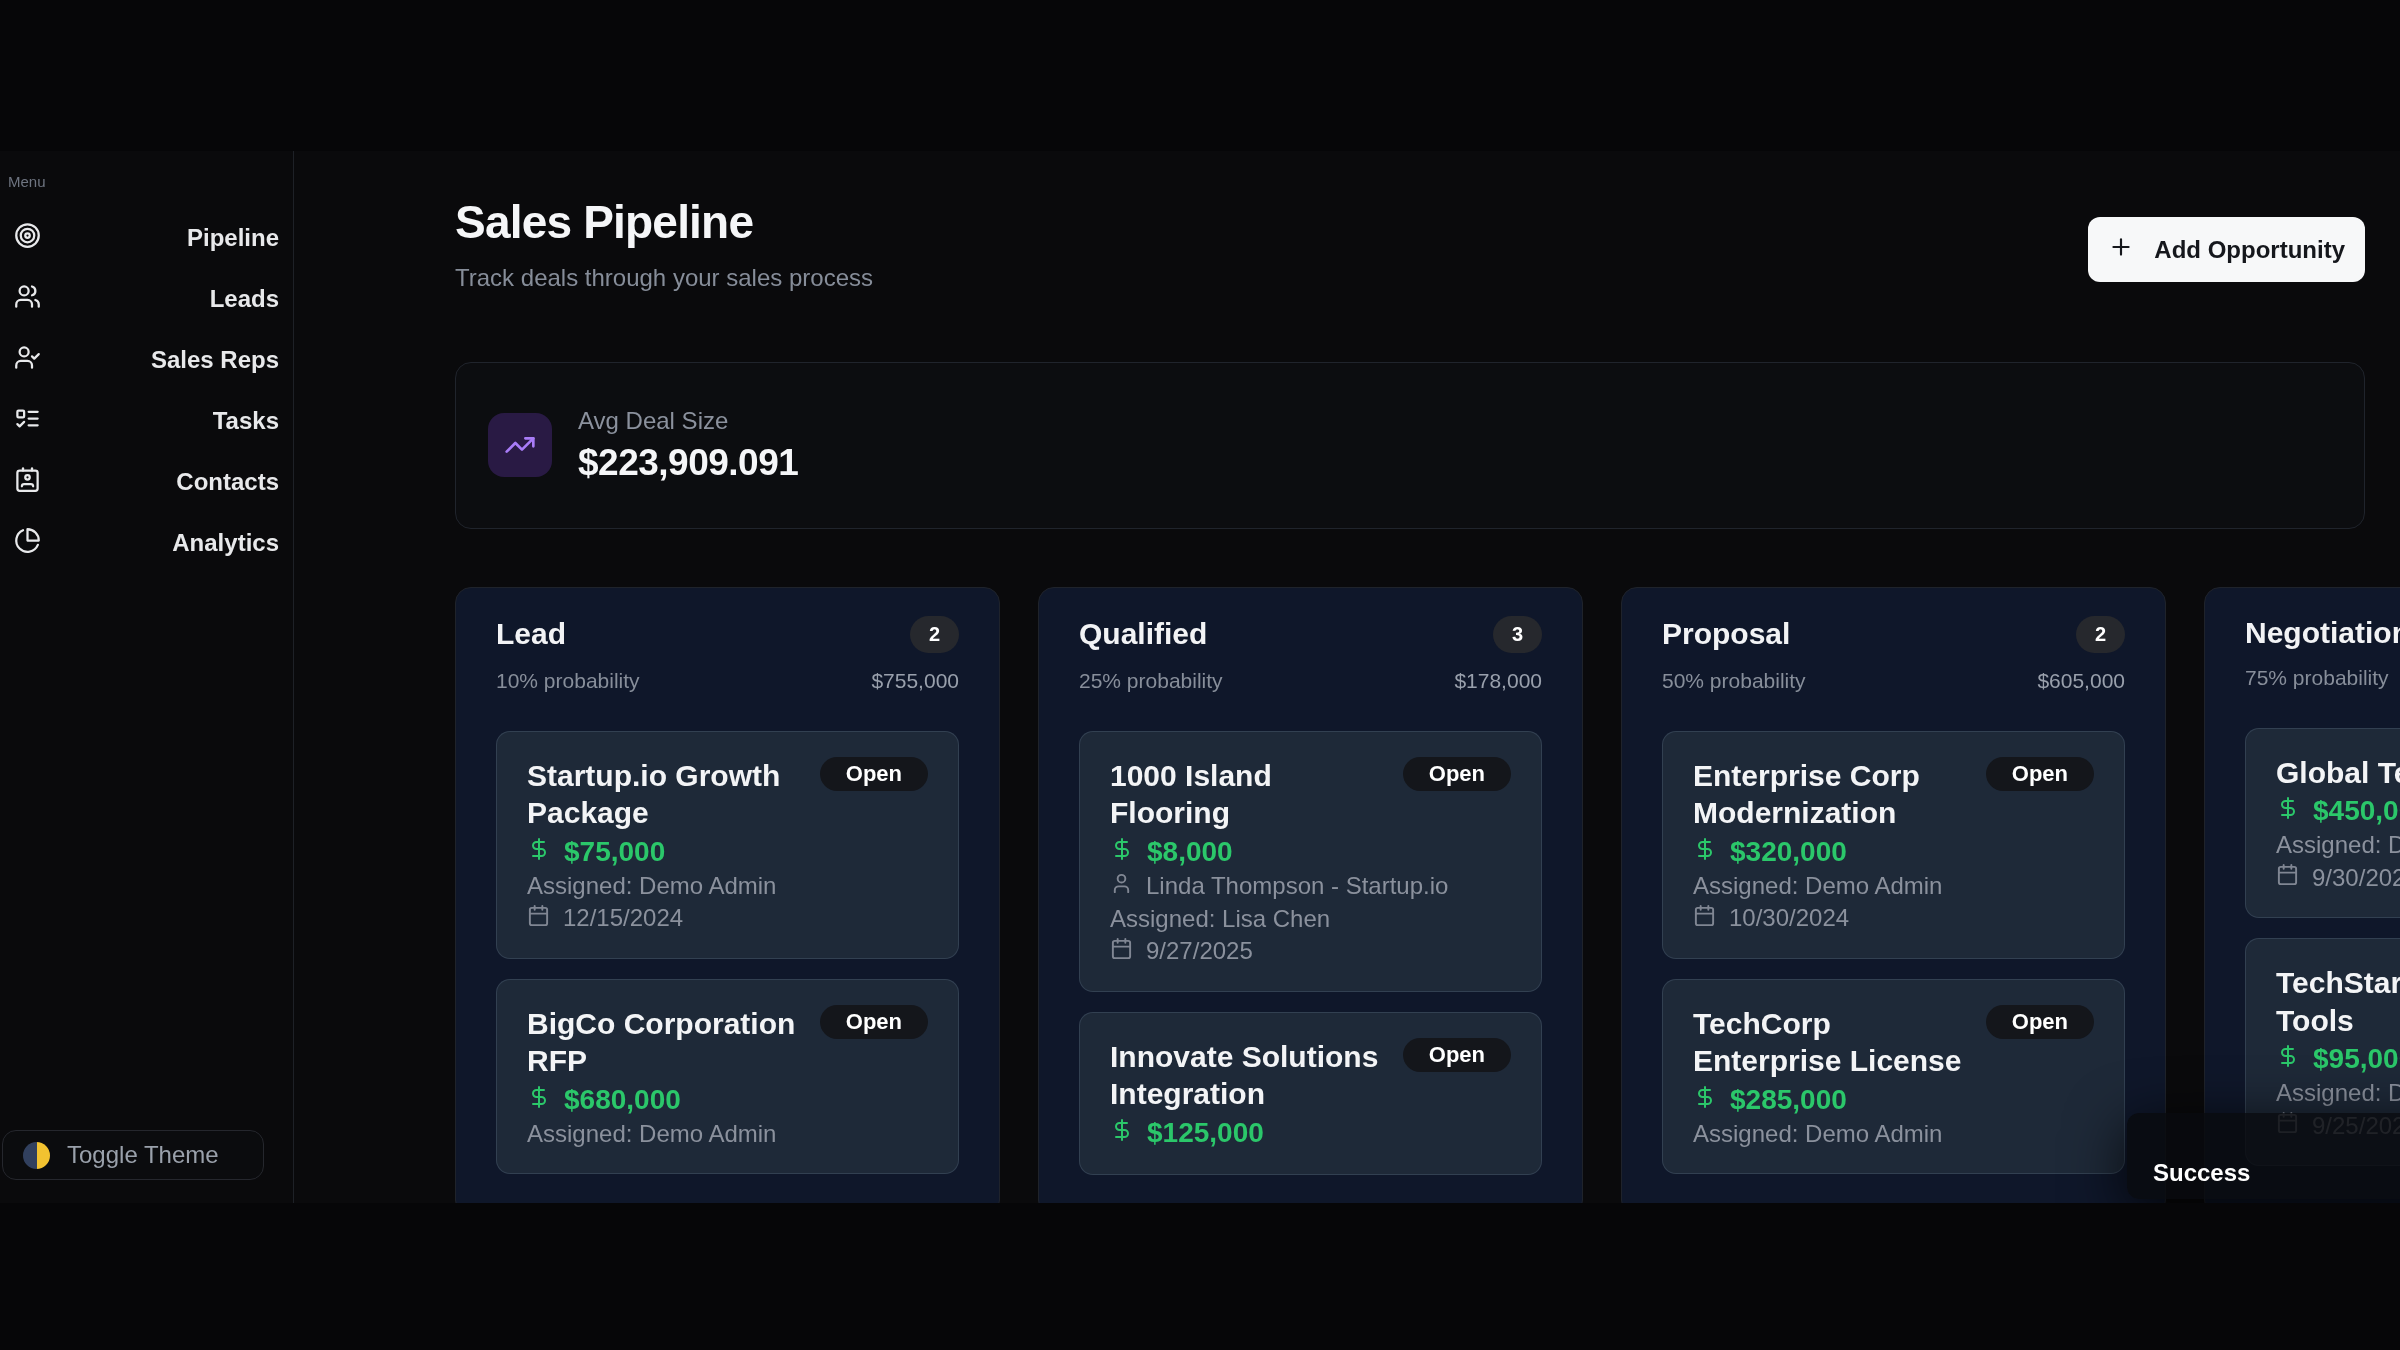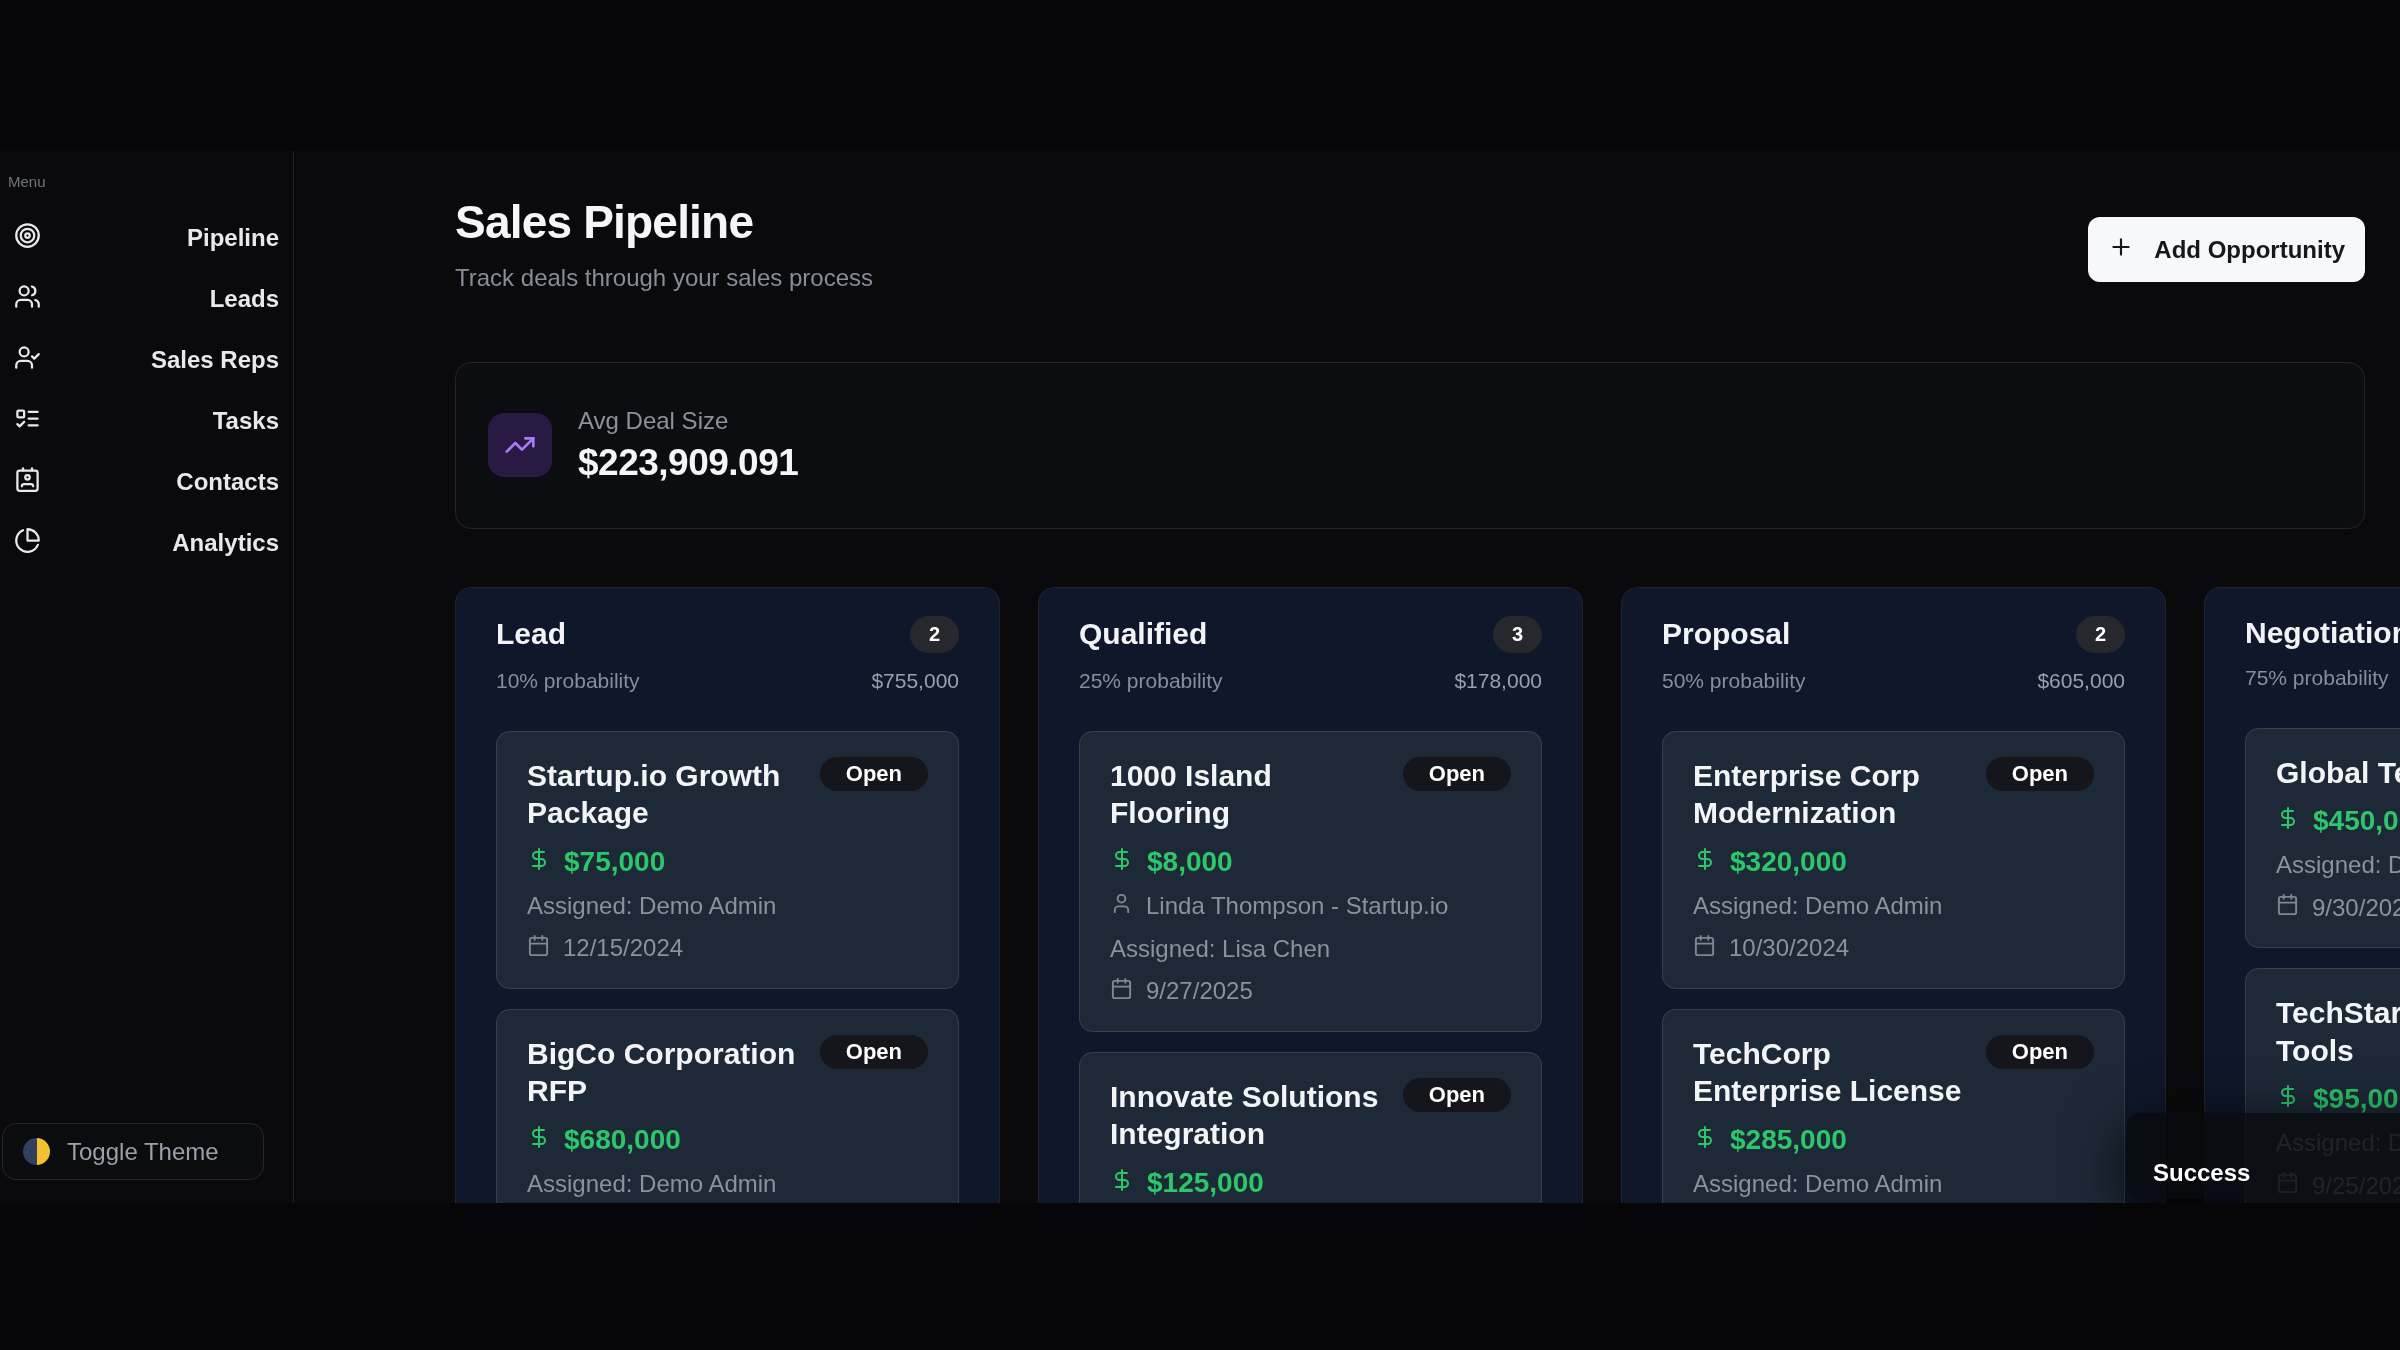--- a/index.html
+++ b/index.html
@@ -22,21 +22,21 @@
   }
   .menu-label { color:#6e7480; font-size:15px; margin:2px 0 26px 0; }
   .nav { display:flex; flex-direction:column; gap:17px; }
   .nav-item {
     display:flex; align-items:center; gap:4px; height:44px;
     color:#e8e9eb; font-size:24px; font-weight:700; border-radius:10px;
     padding:0 6px; cursor:pointer;justify-content:space-between;
   }
   .nav-item svg { width:27px; height:27px; flex-shrink:0; }
   .toggle-theme {
-    position:absolute; left:2px; bottom:23px; width:262px; height:57px;
+    position:absolute; left:2px; bottom:23px; width:262px; height:50px;
     border:1px solid #25272d; border-radius:14px; background:#0b0c0e;
     display:flex; align-items:center; gap:17px; padding:0 0 0 20px;
     color:#9aa1ab; font-size:24px; cursor:pointer;
   }
   .moon {
     width:27px; height:27px; border-radius:50%;
     background:linear-gradient(90deg,#31405e 50%, #f2c230 50%);
     flex-shrink:0;
   }
   
@@ -76,21 +76,21 @@
     background:#26282d; color:#ffffff; font-size:20px; font-weight:700;
     padding:7px 19px; border-radius:999px;
   }
   .col-row2 { display:flex; justify-content:space-between; margin-top:16px; font-size:21px; }
   .col-probability { color:#878e9a; }
   .col-total { color:#99a0ac; }
   .cards { margin-top:38px; display:flex; flex-direction:column; gap:20px; }
   .deal-card {
     background:#1e2938; border:1px solid rgba(125,145,175,0.22);
     border-radius:14px; padding:25px 30px; display:flex; flex-direction:column;
-    gap:14px; cursor:pointer;
+    gap:4px; cursor:pointer;
   }
   .deal-top { display:flex; justify-content:space-between; align-items:flex-start; gap:16px; }
   .deal-title {
     font-size:30px; font-weight:600; color:#f3f4f6; line-height:1.25;
     white-space:pre-line;
   }
   .open-badge {
     background:#14161b; color:#ffffff; font-size:22px; font-weight:700;
     padding:6px 26px; border-radius:999px; flex-shrink:0; line-height:1;
   }

